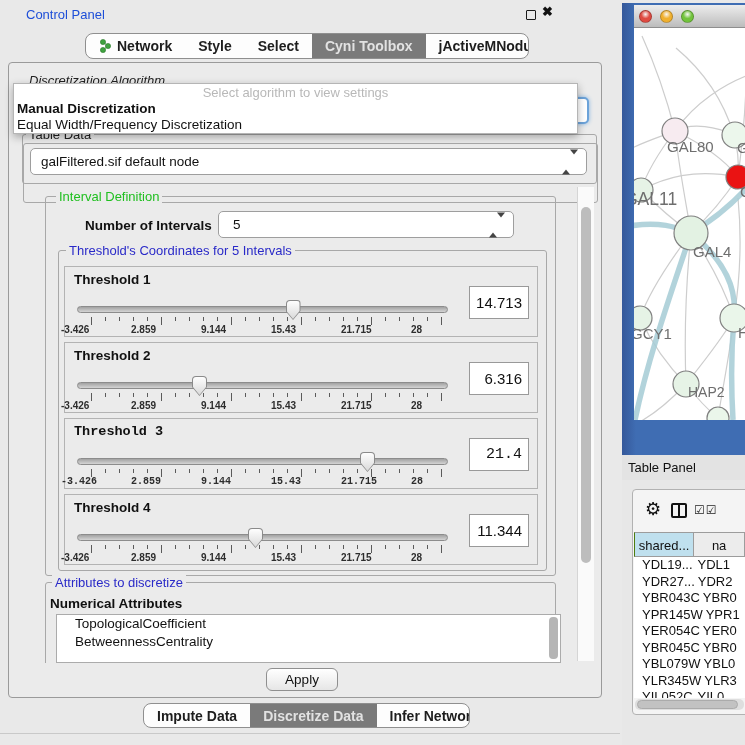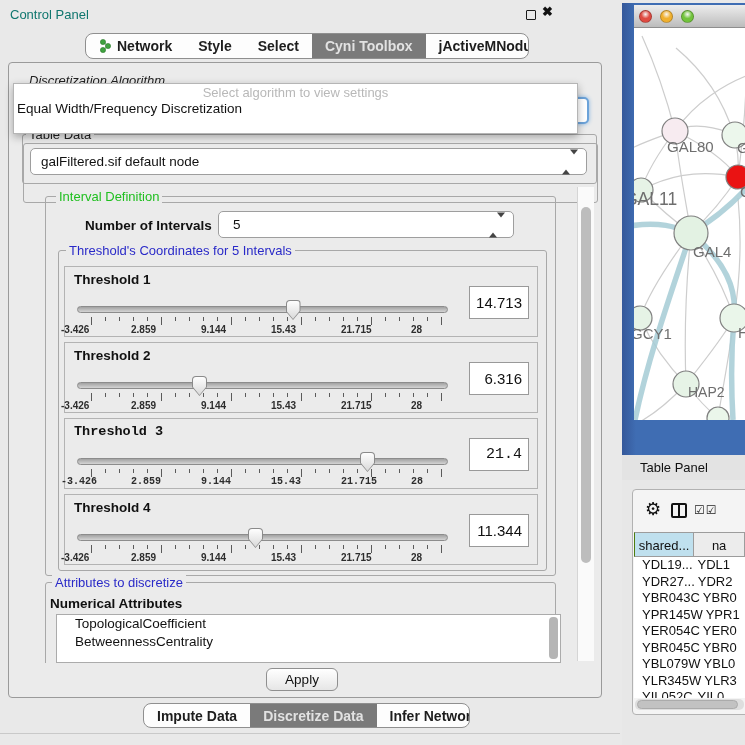--- a/index.html
+++ b/index.html
@@ -1,21 +1,21 @@
 <!DOCTYPE html>
 <html><head>
 <meta charset="utf-8">
 <style>
   * { box-sizing: border-box; margin: 0; padding: 0; }
   html,body { width:745px; height:745px; }
   body { font-family: "Liberation Sans", sans-serif; background:#e9e9e9; }
   .app { position:relative; width:745px; height:745px; background:#e9e9e9; overflow:hidden; }
 
   
-  .cp-title { position:absolute; left:10px; top:7px; font-size:13px; color:#0f766e; }
+  .cp-title { position:absolute; left:26px; top:7px; font-size:13px; color:#1d4ed8; }
   .float-btn { position:absolute; left:526px; top:10px; width:10px; height:10px; border:1.5px solid #1a1a1a; border-radius:1px; background:transparent; }
   .close-btn { position:absolute; left:542px; top:4px; font-size:13px; font-weight:bold; color:#111; cursor:default; }
 
   
   .tabbar { position:absolute; display:flex; align-items:flex-end; background:#fdfdfd; border:1px solid #8f8f8f; border-radius:8px; overflow:hidden; }
   #top-tabs { left:85px; top:33px; width:444px; height:26px; }
   #bottom-tabs { left:143px; top:703px; width:327px; height:25px; }
   .tabbar .tab { display:flex; align-items:center; height:100%; padding:0 13px; font-size:14px; font-weight:bold; color:#1d1d1d; white-space:nowrap; }
   .tabbar .tab.sel { background:#7a7a7a; color:#e2e2e2; }
   .tabbar .sep { width:1px; height:14px; background:#bdbdbd; }
@@ -82,21 +82,21 @@
   .app-bottom-line { position:absolute; left:0; top:733px; width:620px; height:1px; background:#c9c9c9; }
 
   
   #net-frame { position:absolute; left:622px; top:3px; width:123px; height:452px; background:linear-gradient(90deg,#35589a,#3f6db3 14px,#3f6db3); }
   #net-titlebar { position:absolute; left:634px; top:5px; width:111px; height:23px; background:linear-gradient(#ededed,#bcbcbc); border-bottom:1px solid #8e8e8e; }
   .light { position:absolute; top:5px; width:13px; height:13px; border-radius:50%; border:1px solid rgba(0,0,0,.25); }
   #net-canvas { position:absolute; left:634px; top:28px; width:111px; height:392px; background:#fff; overflow:hidden; }
 
   
   #tp-strip { position:absolute; left:622px; top:455px; width:123px; height:25px; background:#e3e3e3; }
-  #tp-title { position:absolute; left:18px; top:0; line-height:25px; font-size:13px; color:#111; }
+  #tp-title { position:absolute; left:6px; top:0; line-height:25px; font-size:13px; color:#111; }
   #tp-bg { position:absolute; left:622px; top:480px; width:123px; height:265px; background:#e7e7e7; }
   #tp-panel { position:absolute; left:632px; top:489px; width:120px; height:226px; background:#f4f4f4; border:1px solid #b2b2b2; border-radius:4px; }
   #tp-gear { position:absolute; left:645px; top:498px; font-size:18px; color:#111; }
   #tp-split { position:absolute; left:671px; top:503px; width:16px; height:15px; border:2px solid #111; border-radius:2px; }
   #tp-split .div { position:absolute; left:50%; top:0; width:2px; height:100%; background:#111; margin-left:-1px; }
   #tp-checks { position:absolute; left:694px; top:503px; font-size:12px; color:#222; letter-spacing:1px; }
   #tp-header { position:absolute; left:634px; top:532px; width:111px; height:25px; display:flex; }
   .tp-hcell { height:25px; line-height:25px; font-size:13px; color:#111; text-align:center; border:1px solid #9c9c9c; border-left:none; }
   .tp-hcell:first-child { border-left:1px solid #4d7c0f; }
   #tp-rows { position:absolute; left:634px; top:557px; width:111px; height:141px; background:#fff; overflow:hidden; }
@@ -346,20 +346,21 @@
   </div>
   <div id="vscroll">
       <div class="thumb"></div>
     </div>
 
   <div id="apply-btn">Apply</div>
 
   <div id="algo-popup">
     <div class="popup-hint">Select algorithm to view settings</div>
     <div id="popup-options">
+        <div class="popup-opt bold">Manual Discretization</div>
         <div class="popup-opt">Equal Width/Frequency Discretization</div>
       </div>
   </div>
 
   <div class="tabbar" id="bottom-tabs">
       <div class="tab">
         <span>Impute Data</span>
       </div>
       <div class="tab sel">
         <span>Discretize Data</span>

